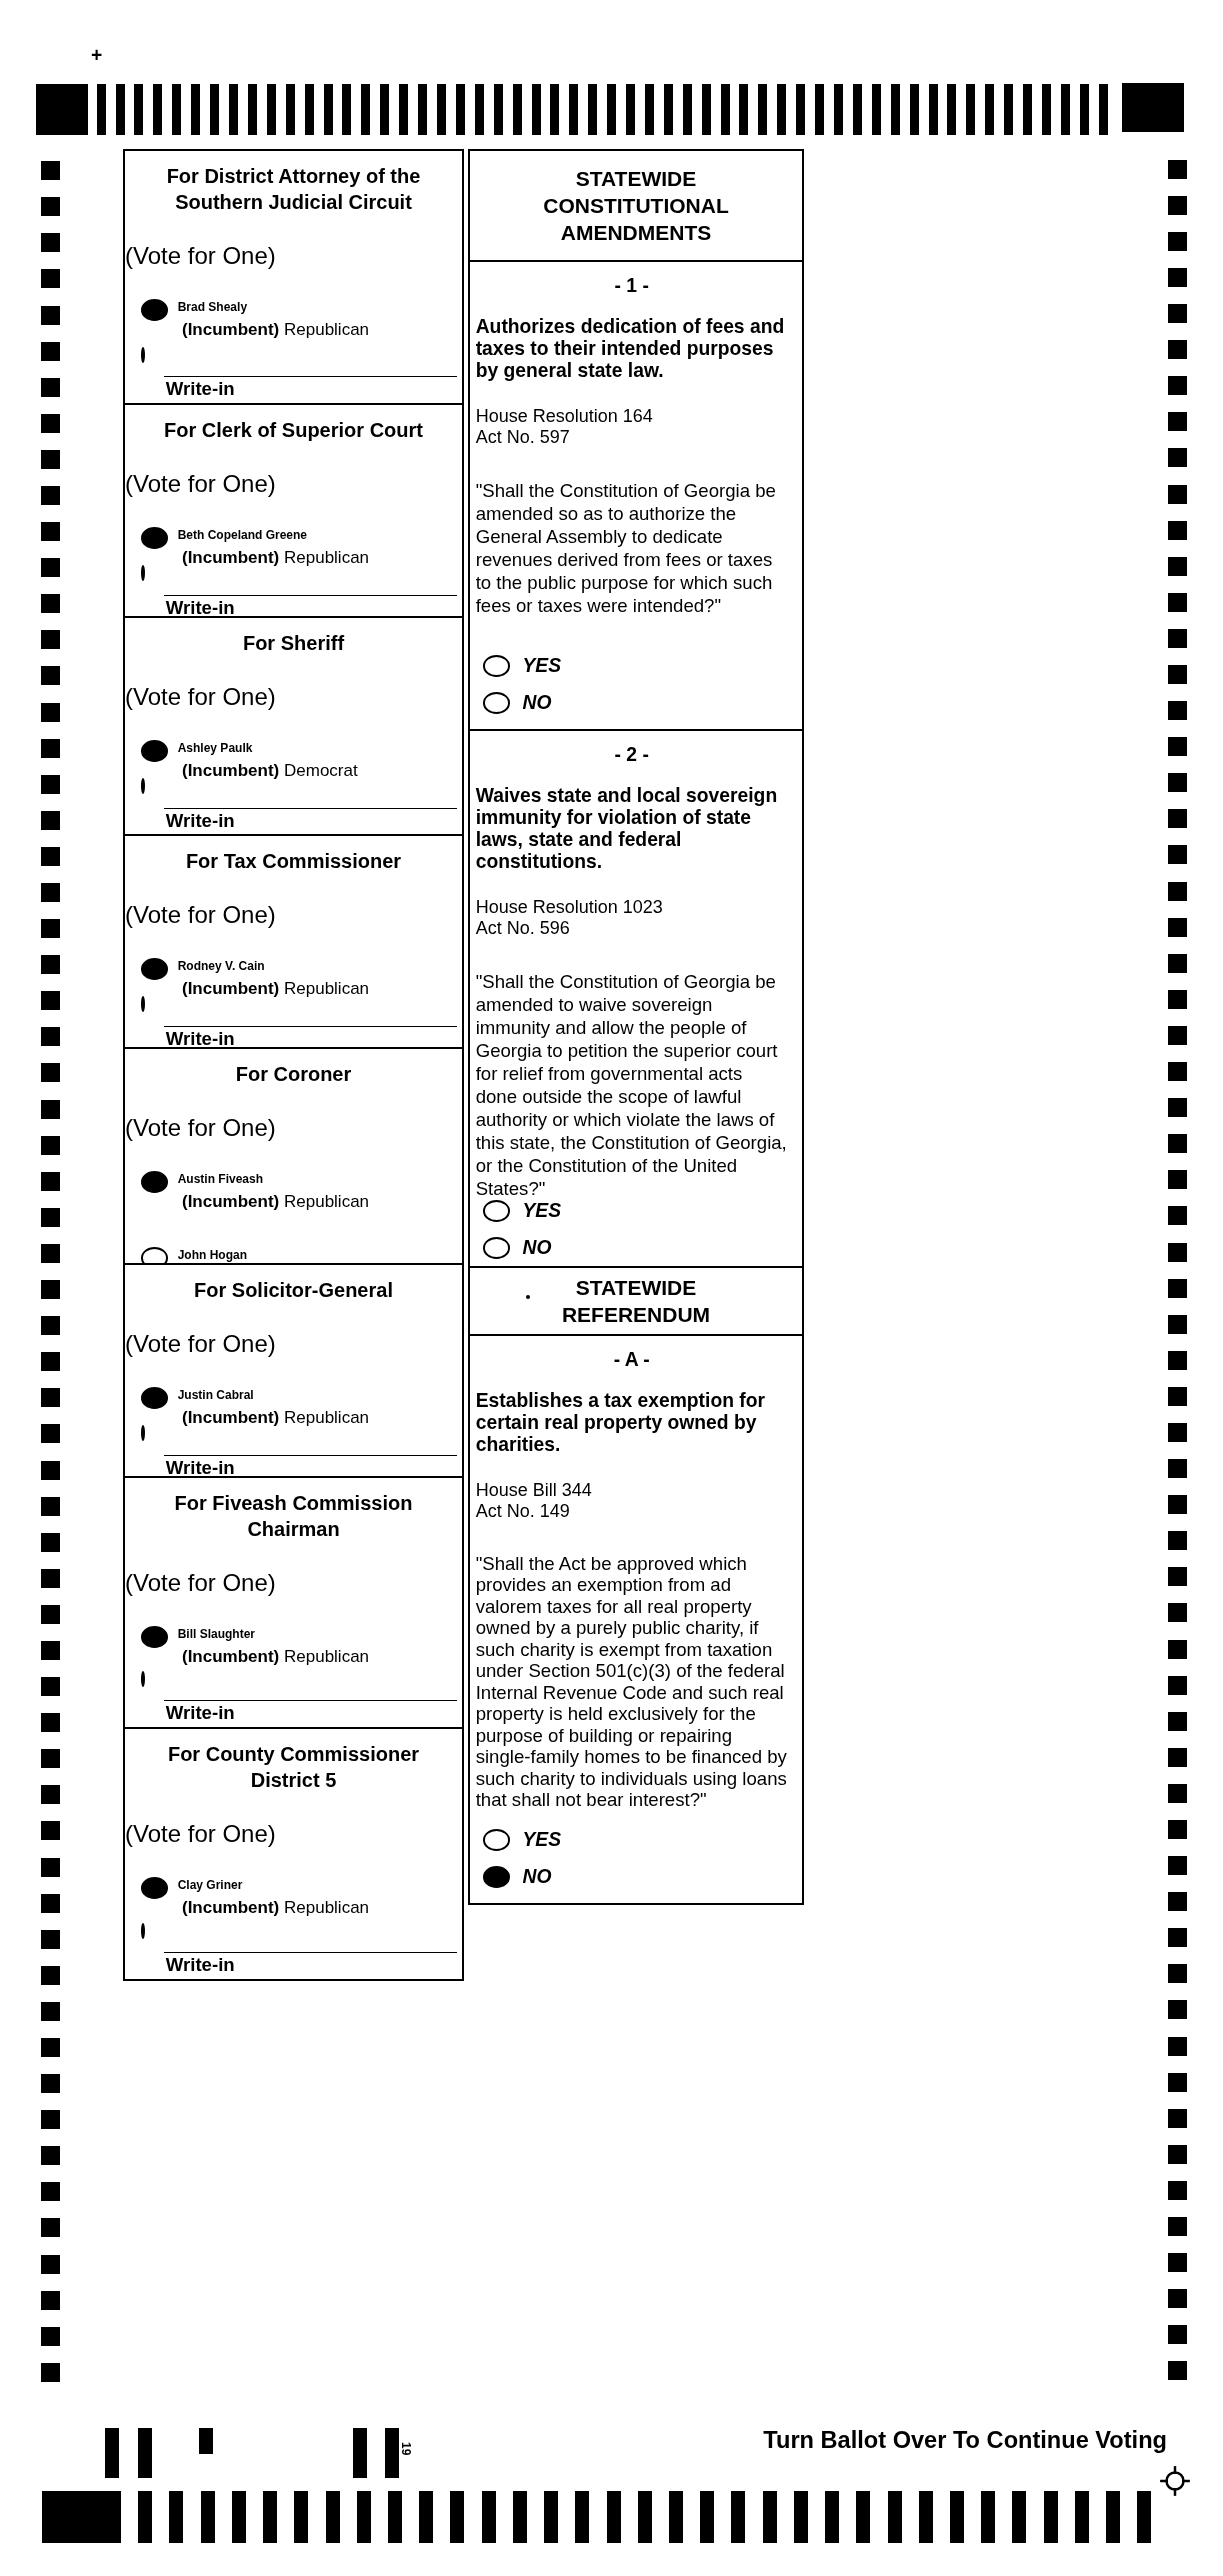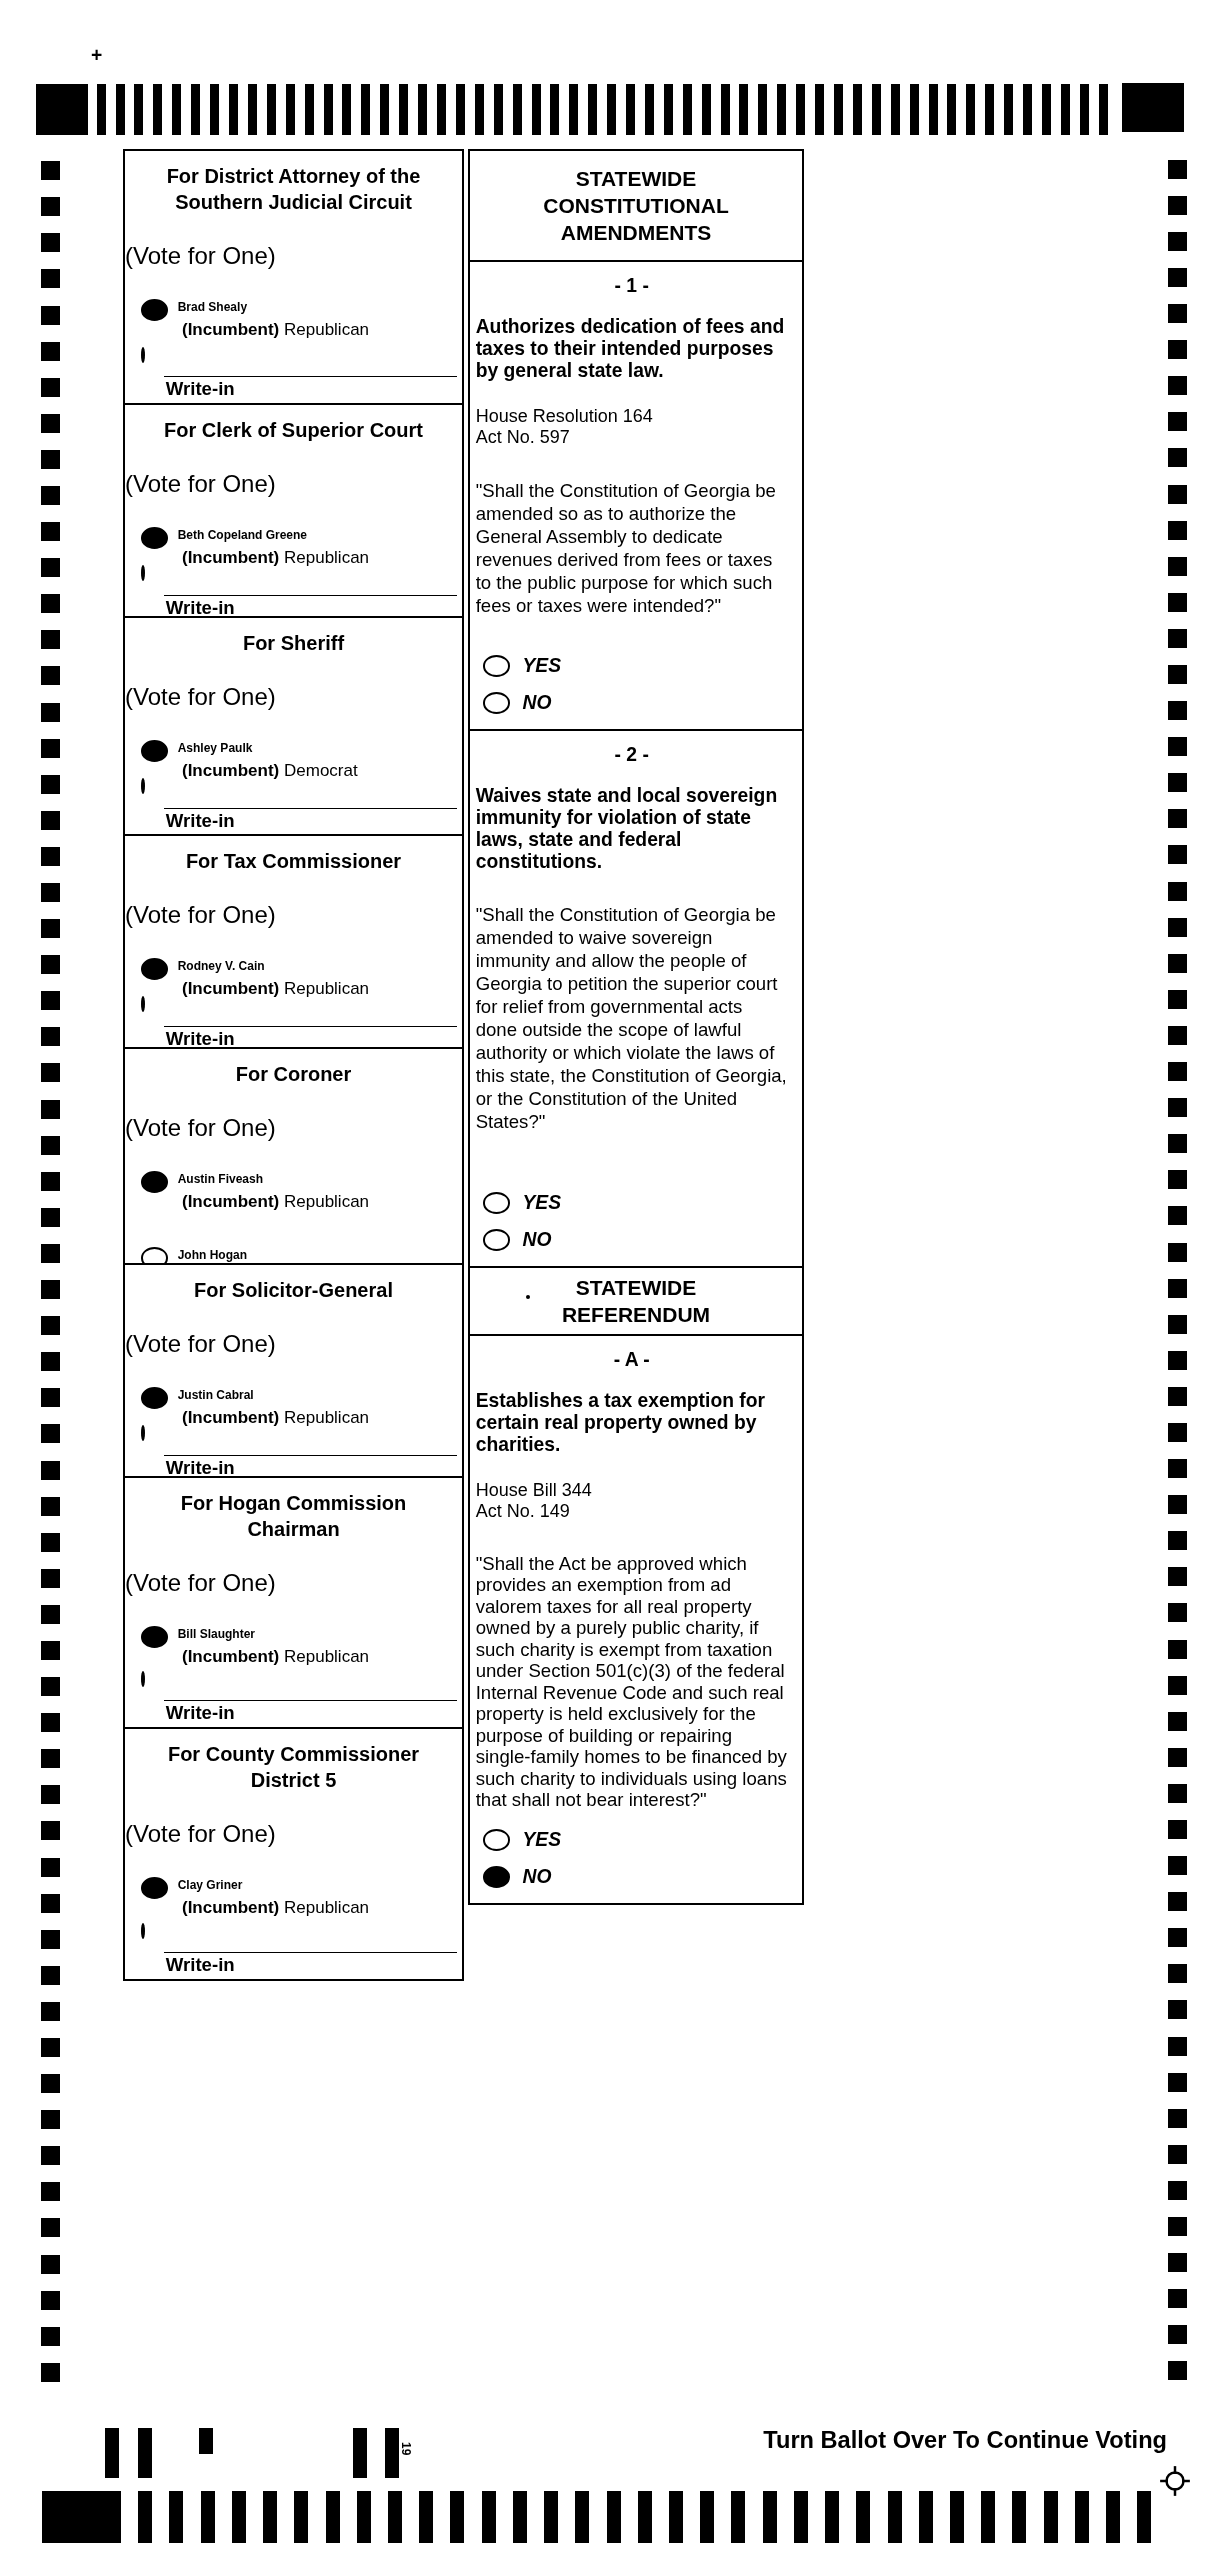--- a/index.html
+++ b/index.html
@@ -356,21 +356,21 @@
         </div>
       </div>
       <div class="wi-block">
         <div class="wi-oval-row"><span class="oval"></span></div>
         <div class="wi-rule"></div>
         <div class="wi-label">Write-in</div>
       </div>
     </section>
 
     <section class="contest" style="height:251px">
-      <div class="c-title">For Hogan Commission
+      <div class="c-title">For Fiveash Commission
 Chairman</div>
       <div class="c-vote">(Vote for One)</div>
       <div class="cand first">
         <span class="oval filled"></span>
         <div class="cand-text">
           <div class="cand-name">Bill Slaughter</div>
           <div class="cand-detail"><span class="inc">(Incumbent)</span> <span>Republican</span></div>
         </div>
       </div>
       <div class="wi-block">
@@ -418,20 +418,22 @@
       </div>
       <div class="m-choice">
         <span class="oval"></span>
         <span class="m-choice-label">NO</span>
       </div>
     </section>
 
     <section class="measure" style="height:537px">
       <div class="m-number">- 2 -</div>
       <div class="m-summary">Waives state and local sovereign immunity for violation of state laws, state and federal constitutions.</div>
+      <div class="m-authority">House Resolution 1023
+Act No. 596</div>
       <div class="m-question">"Shall the Constitution of Georgia be amended to waive sovereign immunity and allow the people of Georgia to petition the superior court for relief from governmental acts done outside the scope of lawful authority or which violate the laws of this state, the Constitution of Georgia, or the Constitution of the United States?"</div>
       <div class="m-choice firstc">
         <span class="oval"></span>
         <span class="m-choice-label">YES</span>
       </div>
       <div class="m-choice">
         <span class="oval"></span>
         <span class="m-choice-label">NO</span>
       </div>
     </section>

